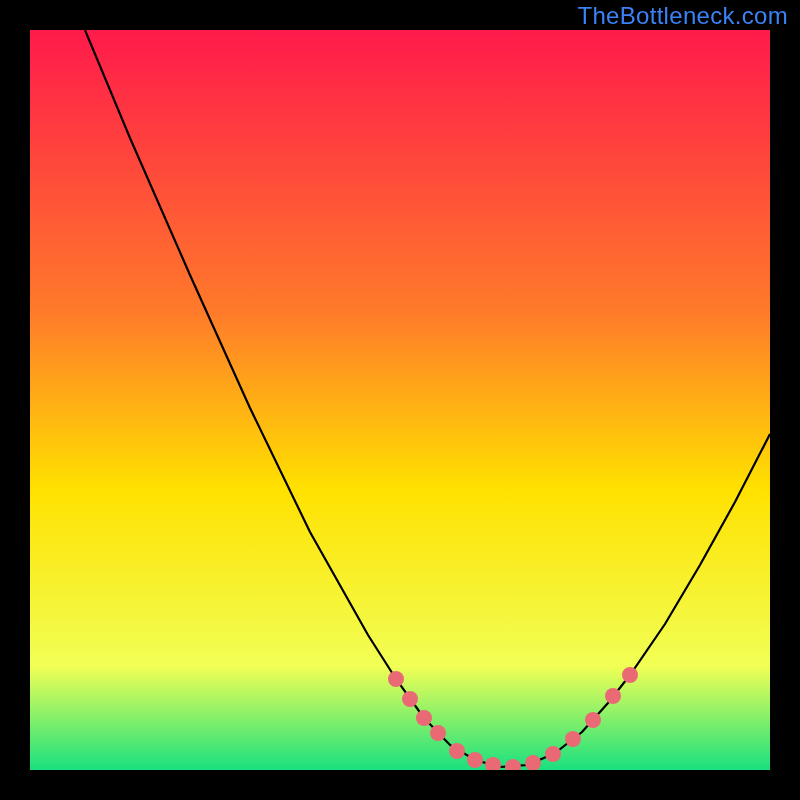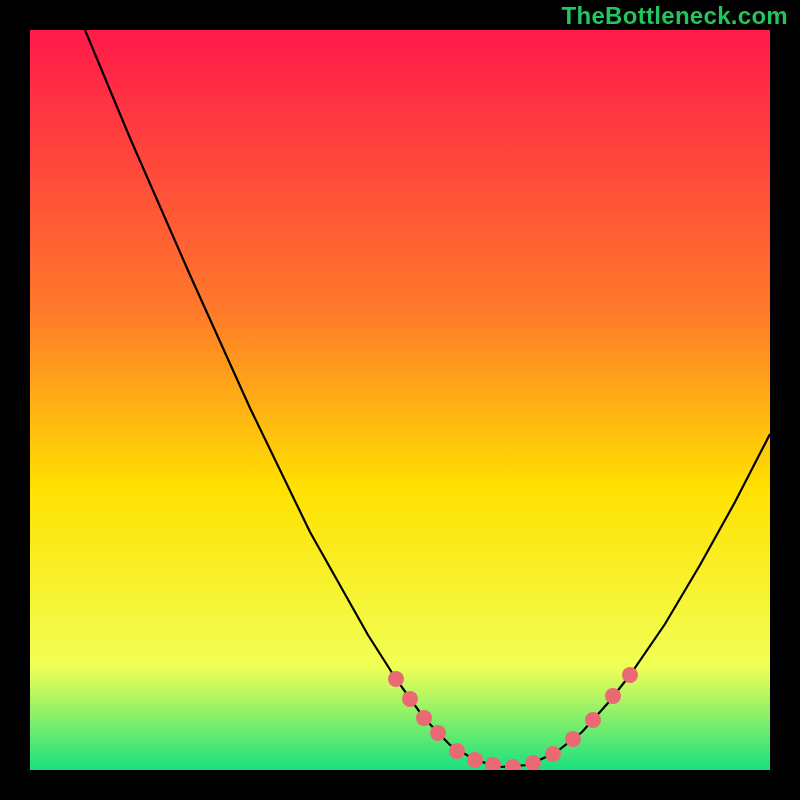--- a/index.html
+++ b/index.html
@@ -14,24 +14,24 @@
     position: absolute;
     left: 0; top: 0;
     width: 800px;
     height: 800px;
     background: #000;
   }
   .watermark {
     position: absolute;
     top: 2px;
     right: 12px;
-    color: #22c55e;
+    color: #3b82f6;
     font-family: Arial, Helvetica, sans-serif;
     font-size: 24px;
-    font-weight: 700;
+    font-weight: 400;
     letter-spacing: 0.3px;
   }
   svg {
     position: absolute;
     left: 30px;
     top: 30px;
   }
 </style>
 </head>
 <body>

